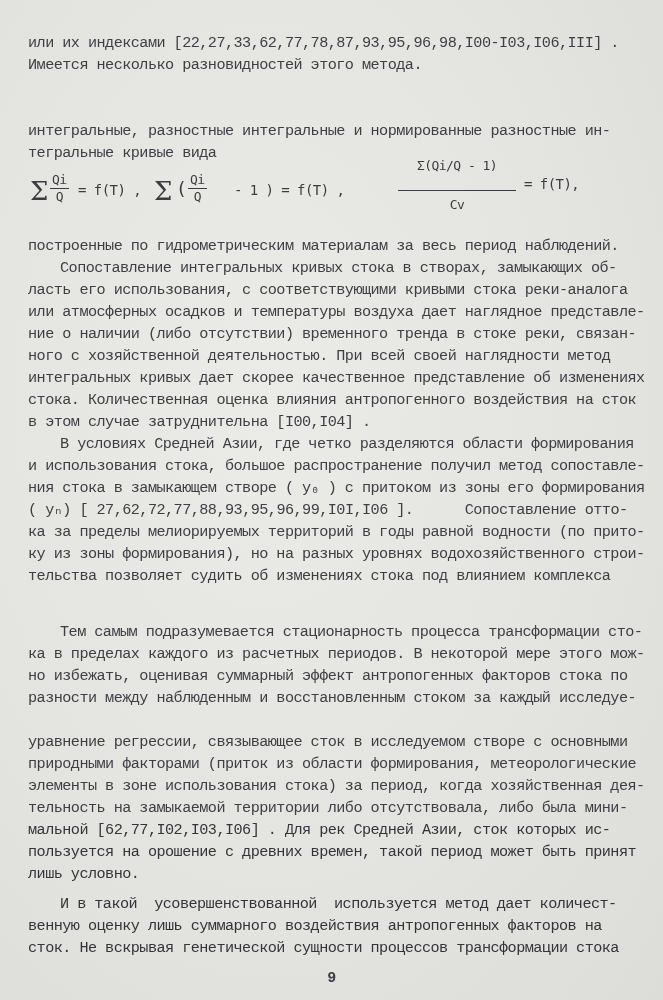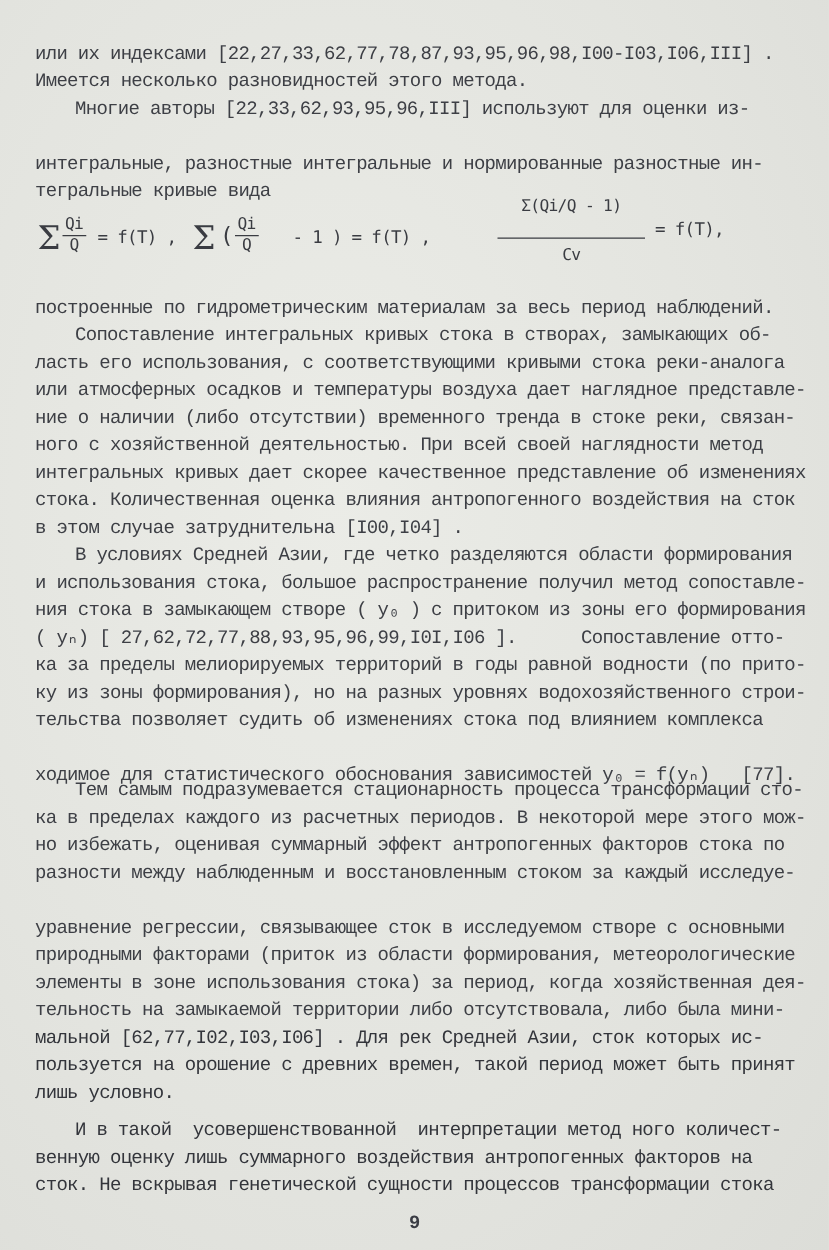--- a/index.html
+++ b/index.html
@@ -35,21 +35,20 @@
     font-weight: bold; color: #3a3c44; font-size: 15px;
   }
 </style>
 </head>
 <body>
 
 <div class="page">
 
   <div class="line" style="top:33px">или их индексами [22,27,33,62,77,78,87,93,95,96,98,I00-I03,I06,III] .</div>
   <div class="line" style="top:55px">Имеется несколько разновидностей этого метода.</div>
-  <div class="line indent" style="top:77px">Многие авторы [22,33,62,93,95,96,III] используют для оценки из-</div>
   <div class="line" style="top:121px">интегральные, разностные интегральные и нормированные разностные ин-</div>
   <div class="line" style="top:143px">тегральные кривые вида</div>
 
   <div class="formula">
     <div class="f-part" style="left:0">
       <span class="sigma" style="left:0">Σ</span>
       <span class="frac" style="left:20px; top:6px">
         <span class="num">Qi</span>
         <span class="den">Q</span>
       </span>
@@ -82,30 +81,29 @@
   <div class="line" style="top:390px">стока. Количественная оценка влияния антропогенного воздействия на сток</div>
   <div class="line" style="top:368px">интегральных кривых дает скорее качественное представление об изменениях</div>
   <div class="line" style="top:412px">в этом случае затруднительна [I00,I04] .</div>
   <div class="line indent" style="top:434px">В условиях Средней Азии, где четко разделяются области формирования</div>
   <div class="line" style="top:456px">и использования стока, большое распространение получил метод сопоставле-</div>
   <div class="line" style="top:478px">ния стока в замыкающем створе ( y₀ ) с притоком из зоны его формирования</div>
   <div class="line" style="top:500px">( yₙ) [ 27,62,72,77,88,93,95,96,99,I0I,I06 ].      Сопоставление отто-</div>
   <div class="line" style="top:522px">ка за пределы мелиорируемых территорий в годы равной водности (по прито-</div>
   <div class="line" style="top:544px">ку из зоны формирования), но на разных уровнях водохозяйственного строи-</div>
   <div class="line" style="top:566px">тельства позволяет судить об изменениях стока под влиянием комплекса</div>
-  <div class="line" style="top:610px">ходимое для статистического обоснования зависимостей y₀ = f(yₙ)   [77].</div>
   <div class="line indent" style="top:622px; top:622px">Тем самым подразумевается стационарность процесса трансформации сто-</div>
   <div class="line" style="top:644px">ка в пределах каждого из расчетных периодов. В некоторой мере этого мож-</div>
   <div class="line" style="top:666px">но избежать, оценивая суммарный эффект антропогенных факторов стока по</div>
   <div class="line" style="top:688px">разности между наблюденным и восстановленным стоком за каждый исследуе-</div>
   <div class="line" style="top:732px">уравнение регрессии, связывающее сток в исследуемом створе с основными</div>
   <div class="line" style="top:754px">природными факторами (приток из области формирования, метеорологические</div>
   <div class="line" style="top:776px">элементы в зоне использования стока) за период, когда хозяйственная дея-</div>
   <div class="line" style="top:798px">тельность на замыкаемой территории либо отсутствовала, либо была мини-</div>
   <div class="line dark" style="top:820px">мальной [62,77,I02,I03,I06] . Для рек Средней Азии, сток которых ис-</div>
   <div class="line dark" style="top:842px">пользуется на орошение с древних времен, такой период может быть принят</div>
   <div class="line dark" style="top:864px">лишь условно.</div>
-  <div class="line indent dark" style="top:894px">И в такой  усовершенствованной  интерпретации метод ного количест-</div>
+  <div class="line indent dark" style="top:894px">И в такой  усовершенствованной  используется метод дает количест-</div>
   <div class="line dark" style="top:916px">венную оценку лишь суммарного воздействия антропогенных факторов на</div>
   <div class="line dark" style="top:938px">сток. Не вскрывая генетической сущности процессов трансформации стока</div>
 
   <div class="page-num" style="top:970px">9</div>
 </div>
 
 </body></html>

